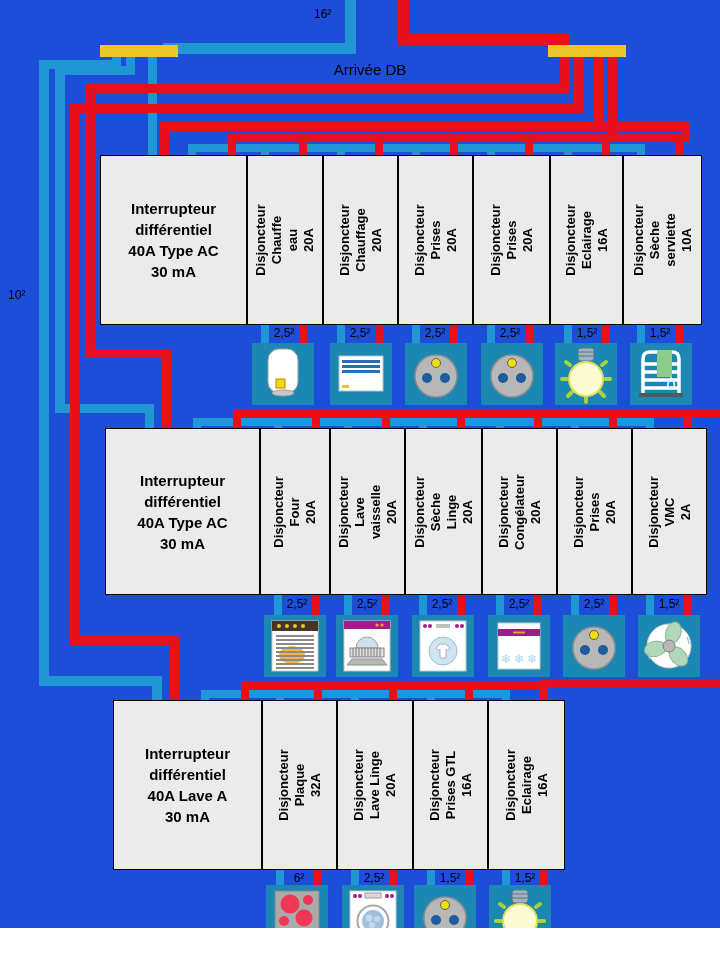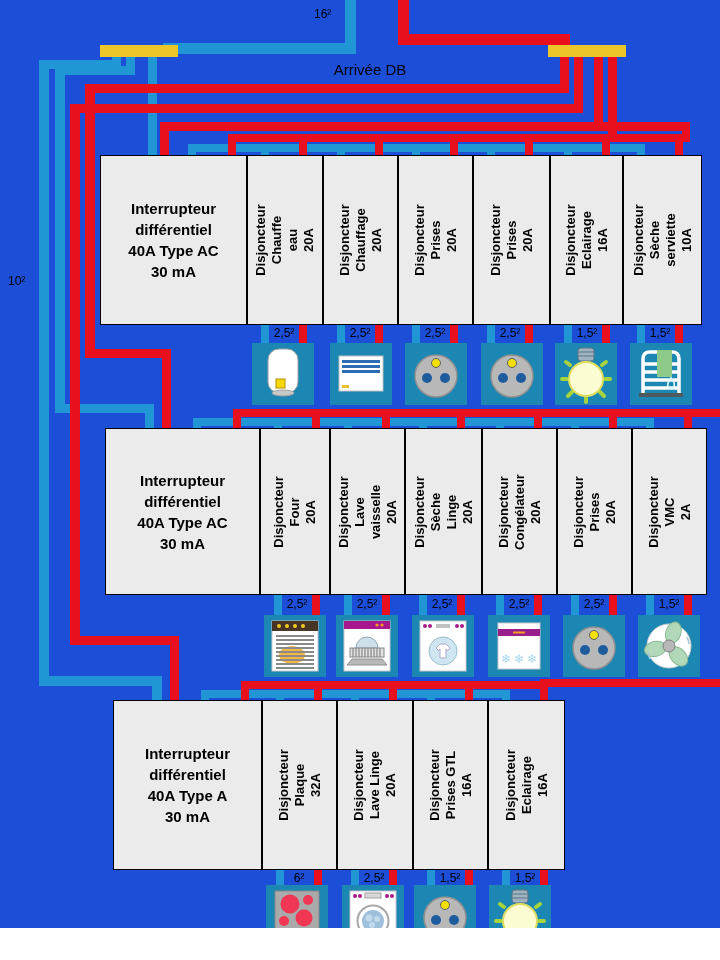--- a/index.html
+++ b/index.html
@@ -14,21 +14,21 @@
   .t{position:absolute;font-size:15px;line-height:18px;}
   .small{font-size:12px;}
   .note{position:absolute;font-size:13.5px;line-height:17px;text-align:center;}
 </style>
 </head>
 <body>
 
 <div id="canvas">
   <div class="t small" style="left:314px;top:5px">16²</div>
   <div class="t" style="left:300px;top:61px;width:140px;text-align:center">Arrivée DB</div>
-  <div class="t small" style="left:8px;top:272px">10²</div>
+  <div class="t small" style="left:8px;top:286px">10²</div>
 <div class="wire" style="left: 345px; top: 0px; width: 11px; height: 54px; background: rgb(33, 150, 212);"></div>
     <div class="wire" style="left: 163px; top: 43px; width: 193px; height: 11px; background: rgb(33, 150, 212);"></div>
     <div class="wire" style="left: 112px; top: 57px; width: 9px; height: 12px; background: rgb(33, 150, 212);"></div>
     <div class="wire" style="left: 39px; top: 60px; width: 82px; height: 9px; background: rgb(33, 150, 212);"></div>
     <div class="wire" style="left: 39px; top: 60px; width: 10px; height: 616px; background: rgb(33, 150, 212);"></div>
     <div class="wire" style="left: 39px; top: 676px; width: 123px; height: 10px; background: rgb(33, 150, 212);"></div>
     <div class="wire" style="left: 152px; top: 676px; width: 10px; height: 24px; background: rgb(33, 150, 212);"></div>
     <div class="wire" style="left: 126px; top: 57px; width: 9px; height: 18px; background: rgb(33, 150, 212);"></div>
     <div class="wire" style="left: 55px; top: 66px; width: 80px; height: 9px; background: rgb(33, 150, 212);"></div>
     <div class="wire" style="left: 55px; top: 66px; width: 10px; height: 347px; background: rgb(33, 150, 212);"></div>
@@ -368,21 +368,21 @@
           <ellipse cx="31" cy="17" rx="7.5" ry="11" transform="rotate(258 31 31)"></ellipse>
         </g>
         <circle cx="31" cy="31" r="6" fill="#b8b8b8" stroke="#808080"></circle>
         <path d="M49,22 a20,20 0 0 1 2,7" fill="none" stroke="#a0c8d8" stroke-width="1.5"></path>
         <path d="M12,44 a20,20 0 0 1 -2,-7" fill="none" stroke="#a0c8d8" stroke-width="1.5"></path>
       </svg></div>
     <div class="box" style="left: 113px; top: 700px; width: 149px; height: 170px; background: rgb(235, 235, 235); border-color: rgb(0, 0, 0);">
       <div class="diff-inner">
         <div>Interrupteur</div>
         <div>différentiel</div>
-        <div>40A Type A</div>
+        <div>40A Lave A</div>
         <div>30 mA</div>
       </div>
     </div>
     <div class="box" style="left: 262px; top: 700px; width: 75px; height: 170px; background: rgb(235, 235, 235); border-color: rgb(0, 0, 0);">
       <div class="bk-inner">
         <div>Disjoncteur</div>
         <div>Plaque</div>
         <div>32A</div>
       </div>
     </div>

